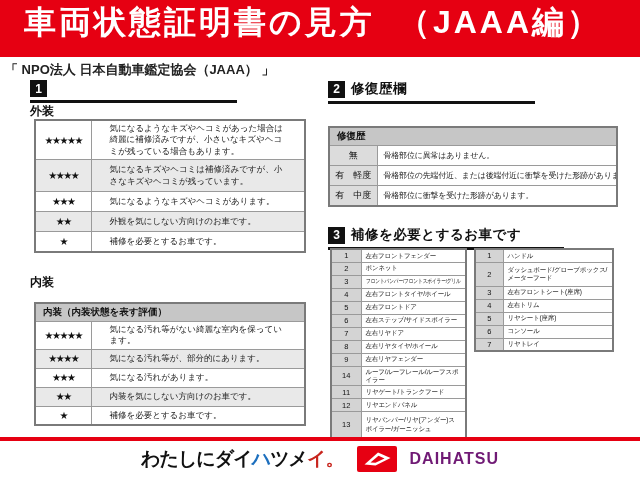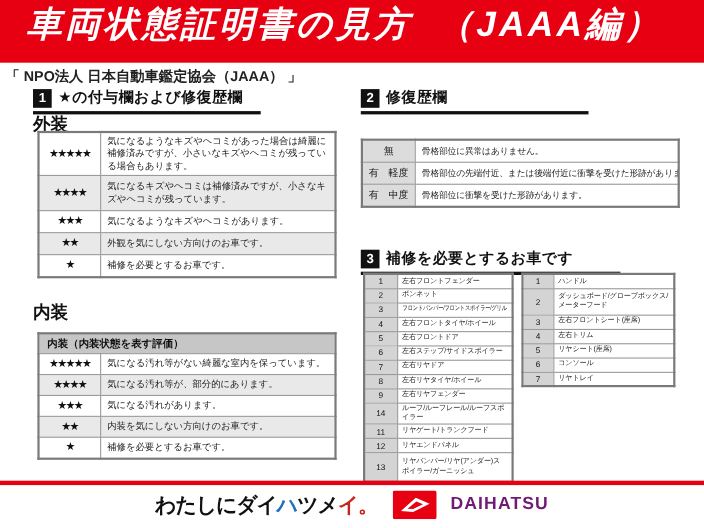--- a/index.html
+++ b/index.html
@@ -1,38 +1,38 @@
 <!DOCTYPE html>
 <html><head>
 <meta charset="utf-8">
 <style>
   html,body{margin:0;padding:0;background:#fff;}
   .page{position:relative;width:640px;height:480px;background:#fff;overflow:hidden;
         font-family:"Liberation Sans","DejaVu Sans",sans-serif;color:#111;}
   
   .topbar{position:absolute;left:0;top:0;width:640px;height:57px;background:#e60012;
           display:flex;align-items:center;justify-content:space-between;
-          padding:0 38px 12px 24px;box-sizing:border-box;font-style:italic;}
+          padding:0 38px 12px 24px;box-sizing:border-box;}
   .topbar .ttl{color:#fff;font-size:32px;font-weight:900;letter-spacing:3px;white-space:nowrap;}
   .subtitle{position:absolute;left:5px;top:61px;font-size:13px;font-weight:700;color:#222;}
   
   .sechead{position:absolute;display:flex;align-items:center;gap:6px;
            border-bottom:3px solid #111;padding-bottom:3px;box-sizing:border-box;}
   .secnum{width:17px;height:17px;background:#111;color:#fff;font-size:12px;font-weight:800;
           display:flex;align-items:center;justify-content:center;flex:0 0 auto;}
   .sectitle{font-size:13.5px;font-weight:800;letter-spacing:.5px;white-space:nowrap;}
-  .grouplabel{position:absolute;font-size:16px;font-weight:800;}
+  .grouplabel{position:absolute;font-size:12px;font-weight:800;}
   
   .tbl{position:absolute;border-collapse:collapse;table-layout:fixed;background:#fff;
        border:2px solid #7a7a7a;}
   .tbl td{border:1px solid #9a9a9a;overflow:hidden;vertical-align:middle;box-sizing:border-box;}
   .hcell{background:#c6c6c6;font-weight:700;font-size:9.5px;padding:2px 7px;}
   .alt td{background:#e9e9e9;}
   .stars{text-align:center;font-weight:700;font-size:10px;letter-spacing:-1.5px;}
-  .desc{font-size:8.5px;line-height:1.35;padding:2px 6px;color:#222;}
+  .desc{font-size:8.5px;line-height:1.35;padding:2px 18px;color:#222;}
   .lab{text-align:center;font-size:9px;background:#dcdcdc;}
   .s2desc{font-size:8px;letter-spacing:-.2px;white-space:nowrap;padding:4px 6px;color:#222;}
   .num{background:#d4d4d4;text-align:center;font-size:7.5px;}
   .name{font-size:6.5px;letter-spacing:-.2px;line-height:1.3;padding:1px 4px;color:#222;}
   .sq{display:inline-block;white-space:nowrap;transform:scaleX(.78);transform-origin:0 50%;font-size:6px;}
   
   .redline{position:absolute;left:0;top:437px;width:640px;height:4px;background:#e60012;}
   .footer{position:absolute;left:0;top:446px;width:640px;display:flex;align-items:center;
           justify-content:center;gap:13px;}
   .slogan{font-size:19px;font-weight:900;letter-spacing:-1px;white-space:nowrap;}
@@ -45,21 +45,20 @@
 
   <div class="topbar">
     <span class="ttl">車両状態証明書の見方</span>
     <span class="ttl">（JAAA編）</span>
   </div>
 
   <div class="subtitle">「 NPO法人 日本自動車鑑定協会（JAAA） 」</div>
 
   <div class="sechead" style="left:30px;top:80px;width:207px;">
     <span class="secnum">1</span>
-    <span class="sectitle">★の付与欄および修復歴欄</span>
   </div>
 
   <div class="grouplabel" style="left:30px;top:103px;">外装</div>
 
   <table class="tbl" style="left:34px;top:119px;width:272px;">
     <colgroup>
         <col style="width:56px;">
         <col>
       </colgroup>
     <tbody>
@@ -124,20 +123,23 @@
     <span class="secnum">2</span>
     <span class="sectitle">修復歴欄</span>
   </div>
 
   <table class="tbl" style="left:328px;top:126px;width:290px;">
     <colgroup>
         <col style="width:48px;">
         <col>
       </colgroup>
     <tbody>
+      <tr style="height:15px;">
+          <td colspan="2" class="hcell">修復歴</td>
+        </tr>
       <tr style="height:17px;">
         <td class="lab">無</td>
         <td class="s2desc">骨格部位に異常はありません。</td>
         </tr>
       <tr style="height:17px;">
         <td class="lab">有　軽度</td>
         <td class="s2desc">骨格部位の先端付近、または後端付近に衝撃を受けた形跡があります。</td>
         </tr>
       <tr style="height:17px;">
         <td class="lab">有　中度</td>

